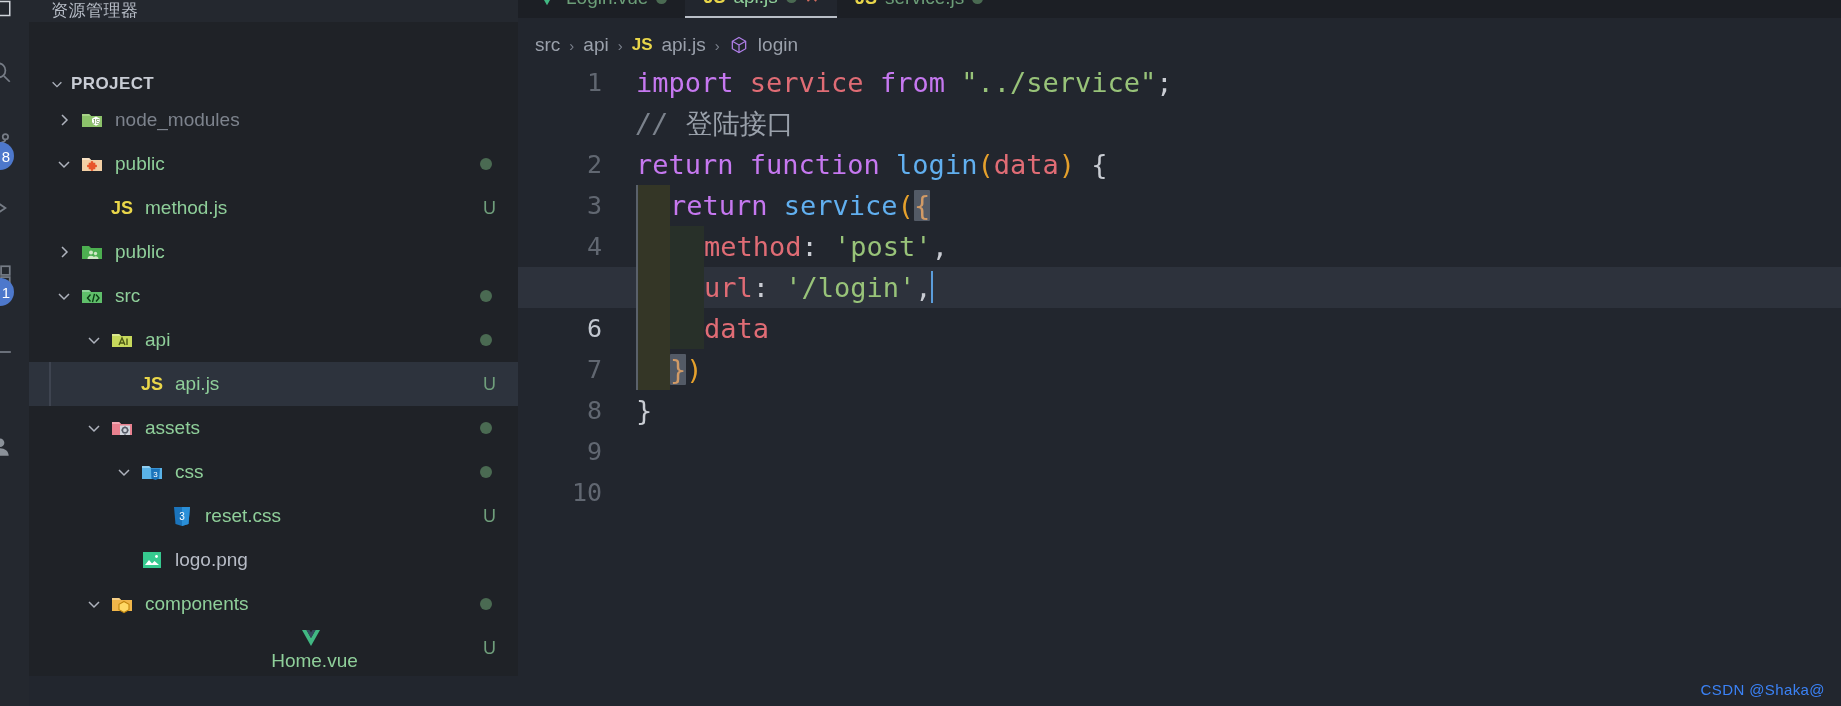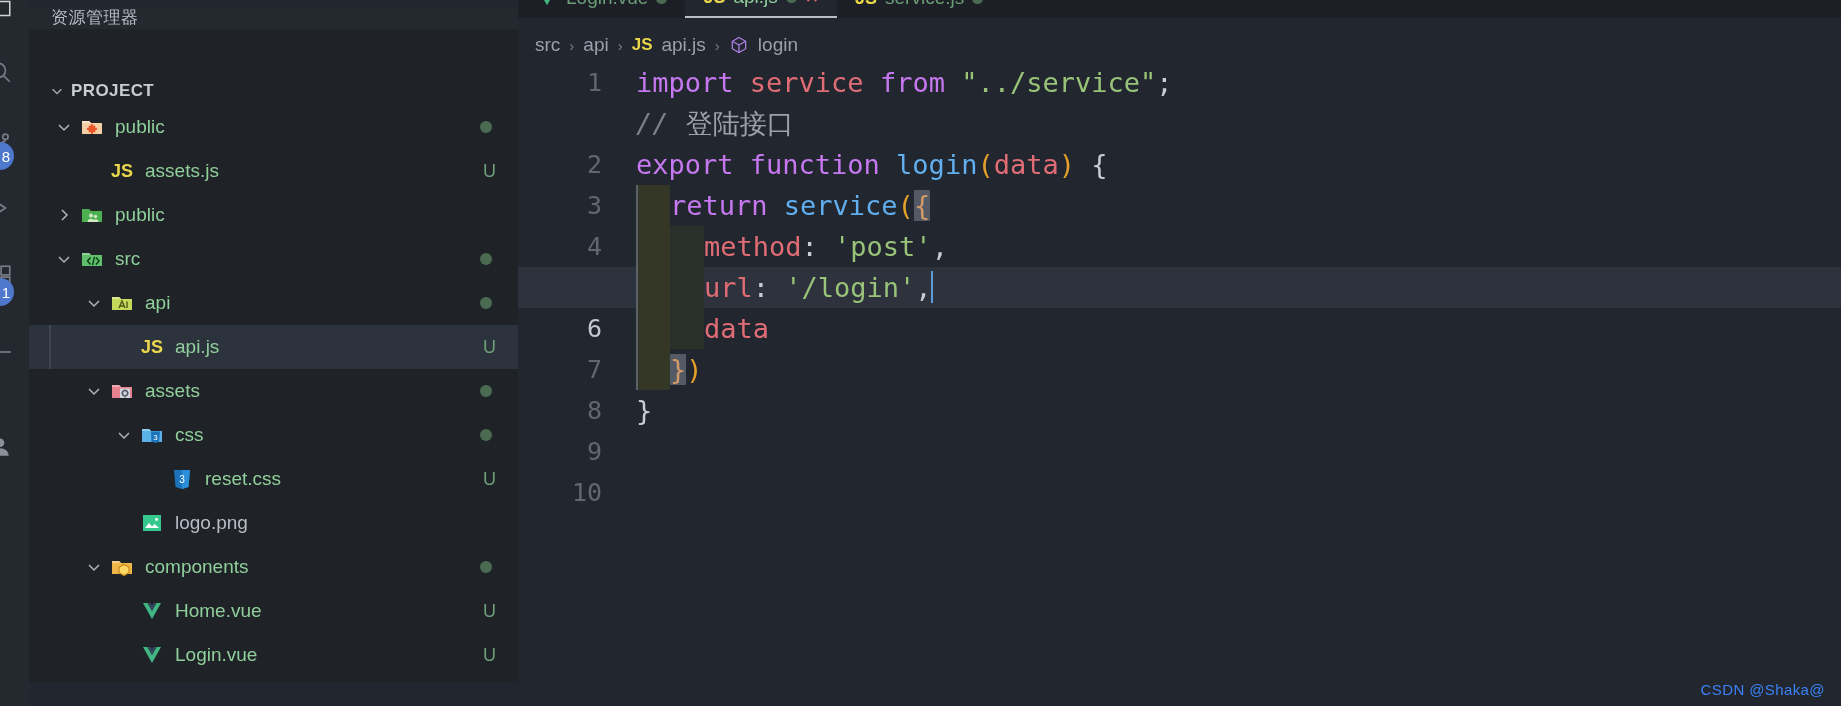--- a/index.html
+++ b/index.html
@@ -23,21 +23,21 @@
   .act-icon svg{width:26px;height:26px;display:block;}
   .act-badge{
     position:absolute;left:-14px;width:28px;height:28px;border-radius:14px;
     background:#4d78cc;color:#ffffff;font-size:15px;font-weight:400;
     display:flex;align-items:center;justify-content:flex-end;
     padding-right:4px;box-sizing:border-box;
   }
 
   
   .sidebar{
-    position:absolute;left:29px;top:7px;width:489px;height:676px;
+    position:absolute;left:29px;top:0;width:489px;height:676px;
     background:#1f2227;overflow:hidden;
   }
   .sb-title{
     position:absolute;left:0;top:-12px;width:489px;height:34px;
     background:#24282f;color:#b6bcc6;
     font-size:17px;letter-spacing:.5px;
     display:flex;align-items:flex-end;padding-left:22px;box-sizing:border-box;
   }
   .sb-section{
     height:43px;display:flex;align-items:center;
@@ -205,20 +205,36 @@
     <div class="sb-section" style="position:absolute;top:62px;left:0;width:489px;">
       <span class="tw">
         <svg width="14" height="14" viewBox="0 0 16 16" fill="none" stroke="#aab0ba" stroke-width="1.6">
             <path d="M3 6l5 5 5-5"></path>
           </svg>
       </span>
       <span>PROJECT</span>
     </div>
 
     <div class="tree" id="tree" style="top:98px;">
+        <div class="row dim" style="padding-left: 22px;">
+          <span class="twisty">
+            <svg width="16" height="16" viewBox="0 0 16 16" fill="none" stroke="#aeb3bd" stroke-width="1.5">
+              <path d="M6 3l5 5-5 5"></path>
+            </svg>
+          </span>
+          <span class="ficon">
+            <svg width="24" height="24" viewBox="0 0 24 24">
+              <path d="M2 6h7l2 2h11v11H2z" fill="#8cc26a"></path>
+              <path d="M2 6h7l2 2H2z" fill="#a7d287"></path>
+              <path d="M16 8.5l4 2.3v4.6l-4 2.3-4-2.3v-4.6z" fill="#fff"></path>
+              <text x="16" y="15.5" font-size="7" text-anchor="middle" fill="#5a8a3c" font-family="sans-serif">JS</text>
+            </svg>
+          </span>
+          <span class="label">node_modules</span>
+        </div>
         <div class="row" style="padding-left: 22px;">
           <span class="twisty">
             <svg width="16" height="16" viewBox="0 0 16 16" fill="none" stroke="#aeb3bd" stroke-width="1.5">
               <path d="M3 6l5 5 5-5"></path>
             </svg>
           </span>
           <span class="ficon">
             <svg width="24" height="24" viewBox="0 0 24 24">
               <path d="M2 6h7l2 2h11v11H2z" fill="#f2cfa4"></path>
               <path d="M2 6h7l2 2H2z" fill="#f8e2c4"></path>
@@ -226,21 +242,21 @@
             </svg>
           </span>
           <span class="label">public</span>
           <span class="dot"></span>
         </div>
         <div class="row" style="padding-left: 52px;">
           <span class="twisty"></span>
           <span class="ficon">
             <span style="color:#e9d64a;font-weight:bold;font-size:18px;font-family:'Liberation Sans',sans-serif;">JS</span>
           </span>
-          <span class="label">assets.js</span>
+          <span class="label">method.js</span>
           <span class="badge-right">U</span>
         </div>
         <div class="row" style="padding-left: 22px;">
           <span class="twisty">
             <svg width="16" height="16" viewBox="0 0 16 16" fill="none" stroke="#aeb3bd" stroke-width="1.5">
               <path d="M6 3l5 5-5 5"></path>
             </svg>
           </span>
           <span class="ficon">
             <svg width="24" height="24" viewBox="0 0 24 24">
@@ -360,21 +376,21 @@
           <span class="ficon">
             <svg width="24" height="24" viewBox="0 0 24 24">
               <path d="M2 6h7l2 2h11v11H2z" fill="#f0b64a"></path>
               <path d="M2 6h7l2 2H2z" fill="#f6cf86"></path>
               <path d="M14 9.5l5 2.8v5.4l-5 2.8-5-2.8v-5.4z" fill="#ffd966" stroke="#c2860f" stroke-width="1.1"></path>
             </svg>
           </span>
           <span class="label">components</span>
           <span class="dot"></span>
         </div>
-        <div class="row" style="padding-left: 82px;">
+        <div class="row" style="padding-left: 82px; flex-direction: column;">
           <span class="twisty"></span>
           <span class="ficon">
             <svg width="24" height="24" viewBox="0 0 24 24">
               <path d="M3 4h4.5L12 12l4.5-8H21L12 20z" fill="#41b883"></path>
               <path d="M7.5 4h3L12 6.6 13.5 4h3L12 12z" fill="#35495e"></path>
             </svg>
           </span>
           <span class="label">Home.vue</span>
           <span class="badge-right">U</span>
         </div>
@@ -447,21 +463,21 @@
         <span class="ctext"><span class="t-kw">import</span> <span class="t-var">service</span> <span class="t-kw">from</span> <span class="t-str">"../service"</span><span class="t-plain">;</span></span>
       </div>
 
       <div class="cline">
         <span class="gutter">2</span>
         <span class="ctext"><span class="t-comment">//</span><span class="t-comment-cn">  登陆接口</span></span>
       </div>
 
       <div class="cline">
         <span class="gutter">3</span>
-        <span class="ctext"><span class="t-kw">export function</span> <span class="t-fn">login</span><span class="t-paren">(</span><span class="t-var">data</span><span class="t-paren">)</span> <span class="t-plain">{</span></span>
+        <span class="ctext"><span class="t-kw">return function</span> <span class="t-fn">login</span><span class="t-paren">(</span><span class="t-var">data</span><span class="t-paren">)</span> <span class="t-plain">{</span></span>
       </div>
 
       <div class="cline">
         <span class="gutter">4</span>
         <span class="ig" style="left:118px;"></span>
         <span class="ig-line" style="left:118px;"></span>
         <span class="ctext" style="left:152px;"><span class="t-kw">return</span> <span class="t-fn">service</span><span class="t-paren">(</span><span class="t-brace brace-hl">{</span></span>
       </div>
 
       <div class="cline">

